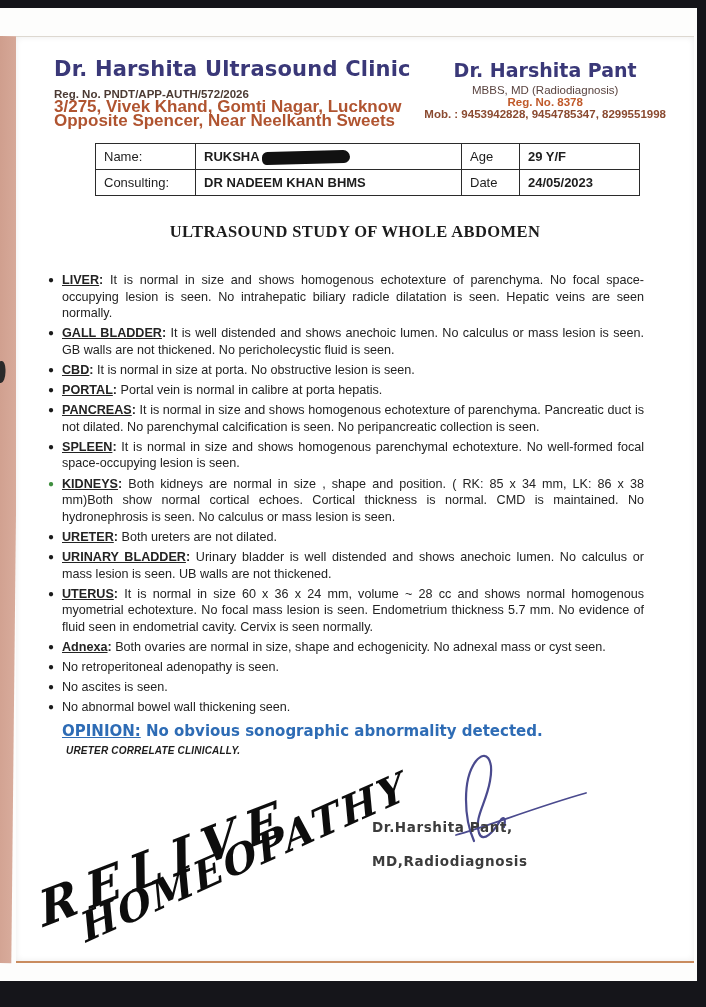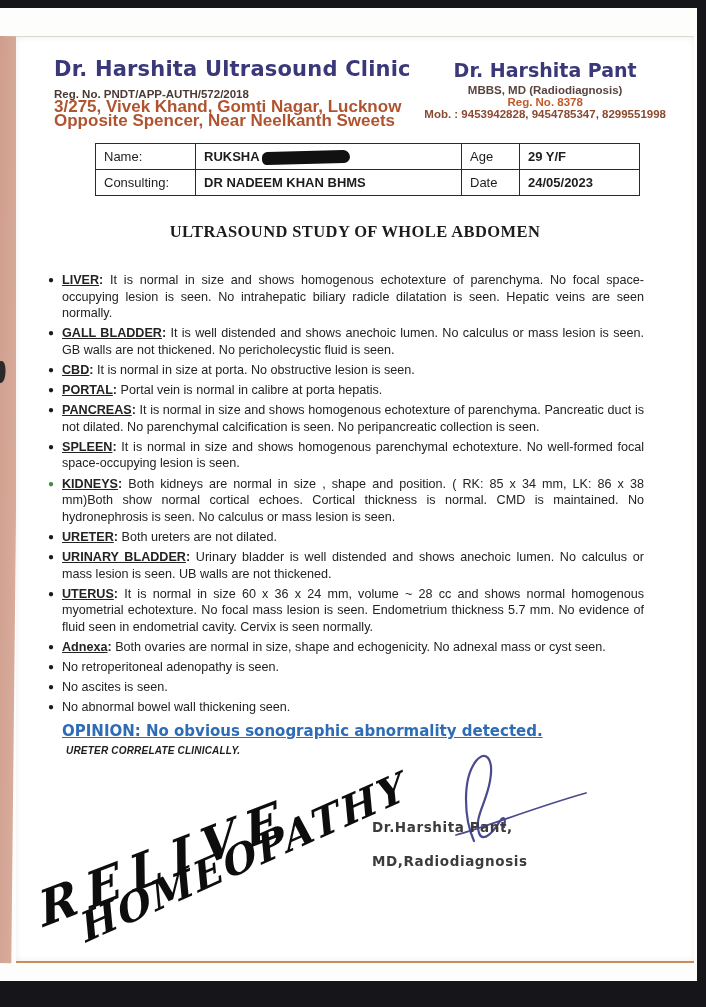--- a/index.html
+++ b/index.html
@@ -16,21 +16,21 @@
     background:#ffffff; border-top:1px solid #ddd8d0; border-bottom:2px solid #c98c5f;
     box-shadow:0 0 6px rgba(0,0,0,0.08) inset; }
 
   
   .letterhead { display:flex; justify-content:space-between; padding:20px 28px 0 38px; }
   .clinic-name { font-size:21px; font-weight:bold; color:#3a3878; letter-spacing:0.2px; font-family:"DejaVu Sans", sans-serif; }
   .lh-reg { font-size:11.5px; font-weight:bold; color:#4b3a33; margin-top:7px; }
   .lh-addr { font-size:17px; font-weight:bold; color:#b05430; line-height:13.5px; }
   .lh-right { text-align:center; padding-top:2px; }
   .doc-name { font-size:19px; font-weight:bold; color:#3a3878; font-family:"DejaVu Sans", sans-serif; }
-  .doc-quals { font-size:11.5px; font-weight:bold; color:#5a4440; margin-top:3px; }
+  .doc-quals { font-size:11.5px; font-weight:normal; color:#5a4440; margin-top:3px; }
   .doc-reg { font-size:11.5px; font-weight:bold; color:#c05a2a; }
   .doc-mob { font-size:11.5px; font-weight:bold; color:#8a4a30; }
 
   
   .patient-table { border-collapse:collapse; margin:16px 0 0 79px; }
   .patient-table td { border:1.5px solid #2b2b2b; font-size:13px; color:#1d1d1d; padding:3px 8px; height:26px; vertical-align:middle; }
   .pt-label { width:100px; }
   .pt-value { width:266px; font-weight:bold; }
   .pt-key   { width:58px; }
   .pt-val2  { width:120px; font-weight:bold; }
@@ -43,21 +43,21 @@
   
   .findings { list-style:none; margin:30px 50px 0 30px; }
   .finding { display:flex; margin-bottom:3.5px; }
   .bullet { width:16px; flex:none; font-size:10px; line-height:16.5px; color:#1a1a1a; text-align:left; padding-left:2px; }
   .f-text { flex:1; font-size:12.6px; line-height:16.6px; color:#232323; text-align:justify; }
   .f-label { font-weight:bold; }
   .f-label u { text-decoration:underline; }
   .f-body { }
 
   
-  .opinion { margin:6px 50px 0 46px; font-size:15px; font-weight:bold; color:#2e6cb5; font-family:"DejaVu Sans", sans-serif;text-decoration:underline; }
+  .opinion { margin:6px 50px 0 46px; font-size:15px; font-weight:bold; color:#2e6cb5; font-family:"DejaVu Sans", sans-serif; }
   .op-label { text-decoration:underline; }
   .note { margin:5px 0 0 50px; font-size:10px; font-weight:bold; font-style:italic; color:#1c1c1c; letter-spacing:0.2px; }
 
   
   .scrawl { position:absolute; color:#0d0d0d; font-family:"DejaVu Serif", serif;
     font-weight:900; font-style:italic; white-space:nowrap; transform-origin:left center; }
   .scrawl-1 { left:24px; top:845px; font-size:48px; letter-spacing:10px; transform:rotate(-21deg) skewX(-10deg); }
   .scrawl-2 { left:66px; top:868px; font-size:40px; letter-spacing:2px; transform:rotate(-24deg) skewX(-8deg); }
 
   .sig-svg { position:absolute; left:430px; top:712px; }
@@ -70,21 +70,21 @@
 <div class="white-area"></div>
 <div class="pink-strip">
   <div class="strip-mark"></div>
 </div>
 
 <div class="page">
 
   <div class="letterhead">
     <div class="lh-left">
       <div class="clinic-name">Dr. Harshita Ultrasound Clinic</div>
-      <div class="lh-reg">Reg. No. PNDT/APP-AUTH/572/2018</div>
+      <div class="lh-reg">Reg. No. PNDT/APP-AUTH/572/2026</div>
       <div class="lh-addr">3/275, Vivek Khand, Gomti Nagar, Lucknow</div>
       <div class="lh-addr">Opposite Spencer, Near Neelkanth Sweets</div>
     </div>
     <div class="lh-right">
       <div class="doc-name">Dr. Harshita Pant</div>
       <div class="doc-quals">MBBS, MD (Radiodiagnosis)</div>
       <div class="doc-reg">Reg. No. 8378</div>
       <div class="doc-mob">Mob. : 9453942828, 9454785347, 8299551998</div>
     </div>
   </div>

